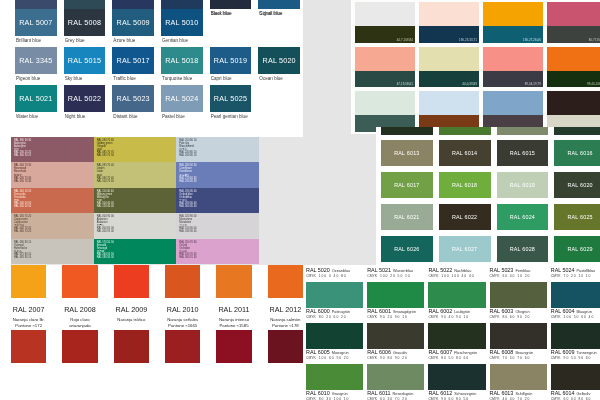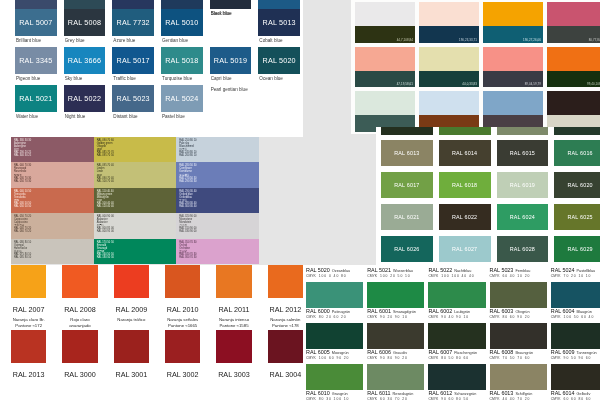--- a/index.html
+++ b/index.html
@@ -105,40 +105,39 @@
     <div class="aGrid" id="aGridRest">
         <div class="aCell">
           <div class="aChip" style="background: rgb(60, 110, 143);">RAL 5007</div>
           <div class="aName">Brilliant blue</div>
         </div>
         <div class="aCell">
           <div class="aChip" style="background: rgb(43, 54, 64);">RAL 5008</div>
           <div class="aName">Grey blue</div>
         </div>
         <div class="aCell">
-          <div class="aChip" style="background: rgb(32, 93, 126);">RAL 7732</div>
+          <div class="aChip" style="background: rgb(32, 93, 126);">RAL 5009</div>
           <div class="aName">Azure blue</div>
         </div>
         <div class="aCell">
           <div class="aChip" style="background: rgb(13, 82, 128);">RAL 5010</div>
           <div class="aName">Gentian blue</div>
         </div>
         <div class="aCell">
           <div class="aName">Steel blue</div>
         </div>
         <div class="aCell">
-          <div class="aChip" style="background: rgb(31, 48, 84);">RAL 5013</div>
           <div class="aName">Cobalt blue</div>
         </div>
         <div class="aCell">
           <div class="aChip" style="background: rgb(120, 140, 165);">RAL 3345</div>
           <div class="aName">Pigeon blue</div>
         </div>
         <div class="aCell">
-          <div class="aChip" style="background: rgb(23, 134, 190);">RAL 3666</div>
+          <div class="aChip" style="background: rgb(23, 134, 190);">RAL 5015</div>
           <div class="aName">Sky blue</div>
         </div>
         <div class="aCell">
           <div class="aChip" style="background: rgb(17, 87, 143);">RAL 5017</div>
           <div class="aName">Traffic blue</div>
         </div>
         <div class="aCell">
           <div class="aChip" style="background: rgb(46, 139, 139);">RAL 5018</div>
           <div class="aName">Turquoise blue</div>
         </div>
@@ -160,20 +159,21 @@
         </div>
         <div class="aCell">
           <div class="aChip" style="background: rgb(69, 104, 138);">RAL 5023</div>
           <div class="aName">Distant blue</div>
         </div>
         <div class="aCell">
           <div class="aChip" style="background: rgb(126, 156, 181);">RAL 5024</div>
           <div class="aName">Pastel blue</div>
         </div>
         <div class="aCell">
+          <div class="aChip" style="background: rgb(26, 85, 103);">RAL 5025</div>
           <div class="aName">Pearl gentian blue</div>
         </div>
       </div>
   </div>
 
   <div class="panel" id="panelB">
     <div class="bGrid" id="bGrid">
         <div class="bCell" style="background: rgb(140, 90, 102);">
           <div class="bTxt" style="color: rgb(239, 226, 226);">RAL 380 30 30
 Aubergine
@@ -434,28 +434,20 @@
         </div>
         <div class="eRow">
           <div class="eSw" style="background: rgb(185, 51, 34);"></div>
           <div class="eSw" style="background: rgb(168, 37, 29);"></div>
           <div class="eSw" style="background: rgb(155, 33, 29);"></div>
           <div class="eSw" style="background: rgb(155, 31, 32);"></div>
           <div class="eSw" style="background: rgb(140, 15, 34);"></div>
           <div class="eSw" style="background: rgb(107, 20, 32);"></div>
         </div>
         <div class="eRow">
-          <div class="eLbl">RAL 2013</div>
-          <div class="eLbl">RAL 3000</div>
-          <div class="eLbl">RAL 3001</div>
-          <div class="eLbl">RAL 3002</div>
-          <div class="eLbl">RAL 3003</div>
-          <div class="eLbl">RAL 3004</div>
-        </div>
-        <div class="eRow">
           <div class="eDesc"></div>
           <div class="eDesc"></div>
           <div class="eDesc"></div>
           <div class="eDesc"></div>
           <div class="eDesc"></div>
           <div class="eDesc"></div>
         </div>
       </div>
   </div>
 

